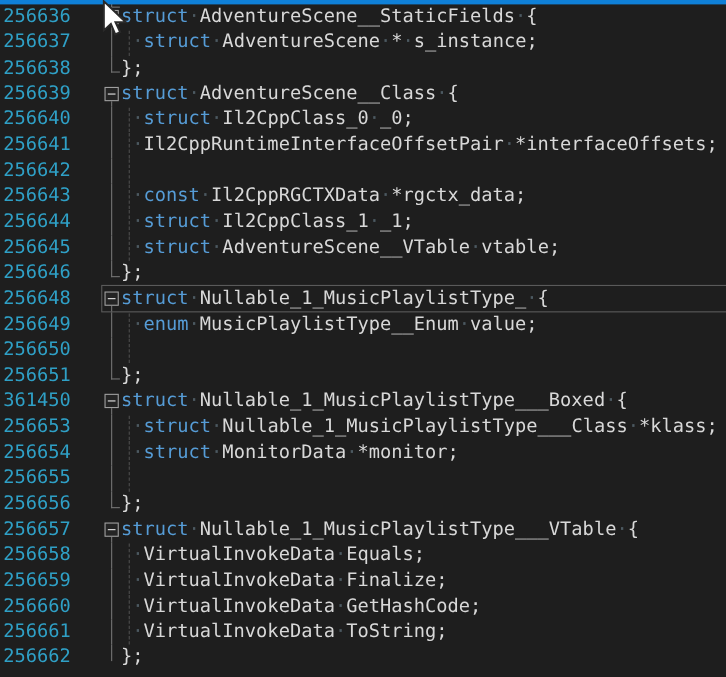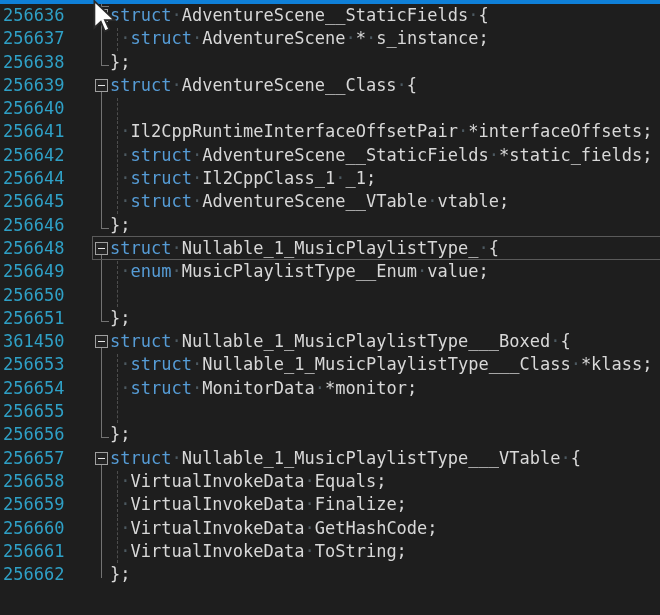--- a/index.html
+++ b/index.html
@@ -81,32 +81,38 @@
         <span class="fbox">
           <span class="fminus"></span>
         </span>
         <span class="fline below"></span>
         <span class="code"><span class="kw">struct</span><span class="ws">·</span><span class="id">AdventureScene__Class</span><span class="ws">·</span><span class="id">{</span></span>
       </div>
       <div class="row">
         <span class="num">256640</span>
         <span class="fline full"></span>
         <span class="guide"></span>
+        <span class="code"><span class="ws"> ·</span><span class="kw">struct</span><span class="ws">·</span><span class="id">Il2CppClass_0</span><span class="ws">·</span><span class="id">_0;</span></span>
       </div>
       <div class="row">
         <span class="num">256641</span>
         <span class="fline full"></span>
         <span class="guide"></span>
         <span class="code"><span class="ws"> ·</span><span class="id">Il2CppRuntimeInterfaceOffsetPair</span><span class="ws">·</span><span class="id">*interfaceOffsets;</span></span>
       </div>
       <div class="row">
         <span class="num">256642</span>
         <span class="fline full"></span>
         <span class="guide"></span>
-        <span class="code"><span class="ws"> ·</span><span class="kw">struct</span><span class="ws">·</span><span class="id">AdventureScene__StaticFields</span><span class="ws">·</span><span class="id">*static_fields;</span></span>
+      </div>
+      <div class="row">
+        <span class="num">256643</span>
+        <span class="fline full"></span>
+        <span class="guide"></span>
+        <span class="code"><span class="ws"> ·</span><span class="kw">const</span><span class="ws">·</span><span class="id">Il2CppRGCTXData</span><span class="ws">·</span><span class="id">*rgctx_data;</span></span>
       </div>
       <div class="row">
         <span class="num">256644</span>
         <span class="fline full"></span>
         <span class="guide"></span>
         <span class="code"><span class="ws"> ·</span><span class="kw">struct</span><span class="ws">·</span><span class="id">Il2CppClass_1</span><span class="ws">·</span><span class="id">_1;</span></span>
       </div>
       <div class="row">
         <span class="num">256645</span>
         <span class="fline full"></span>

